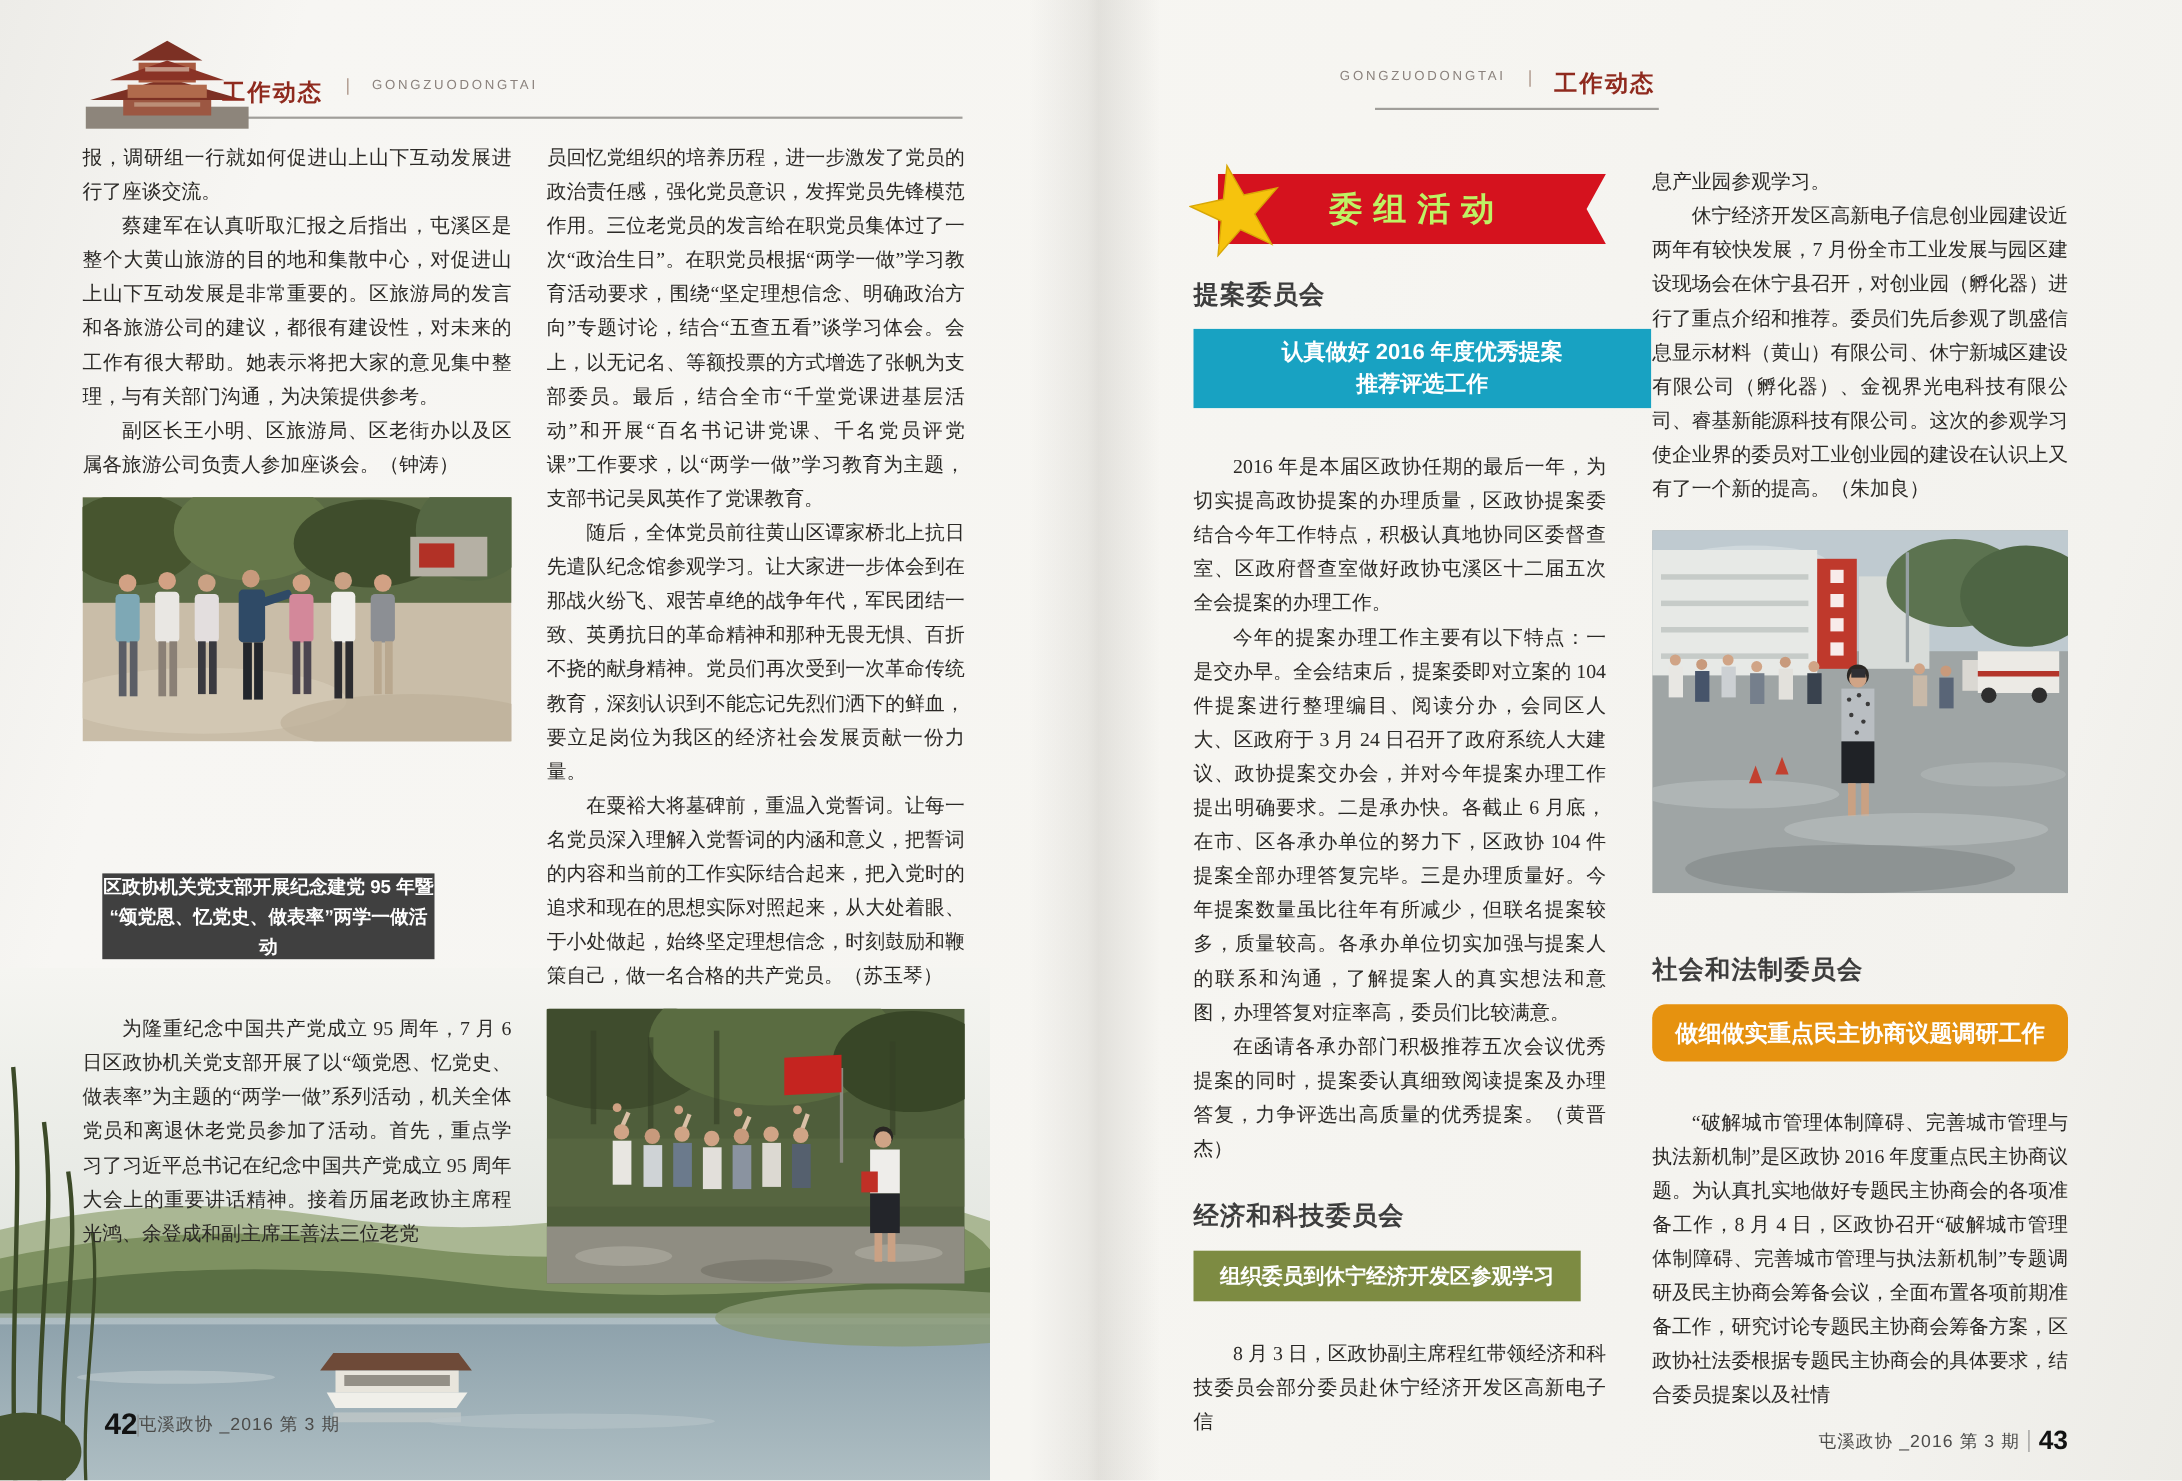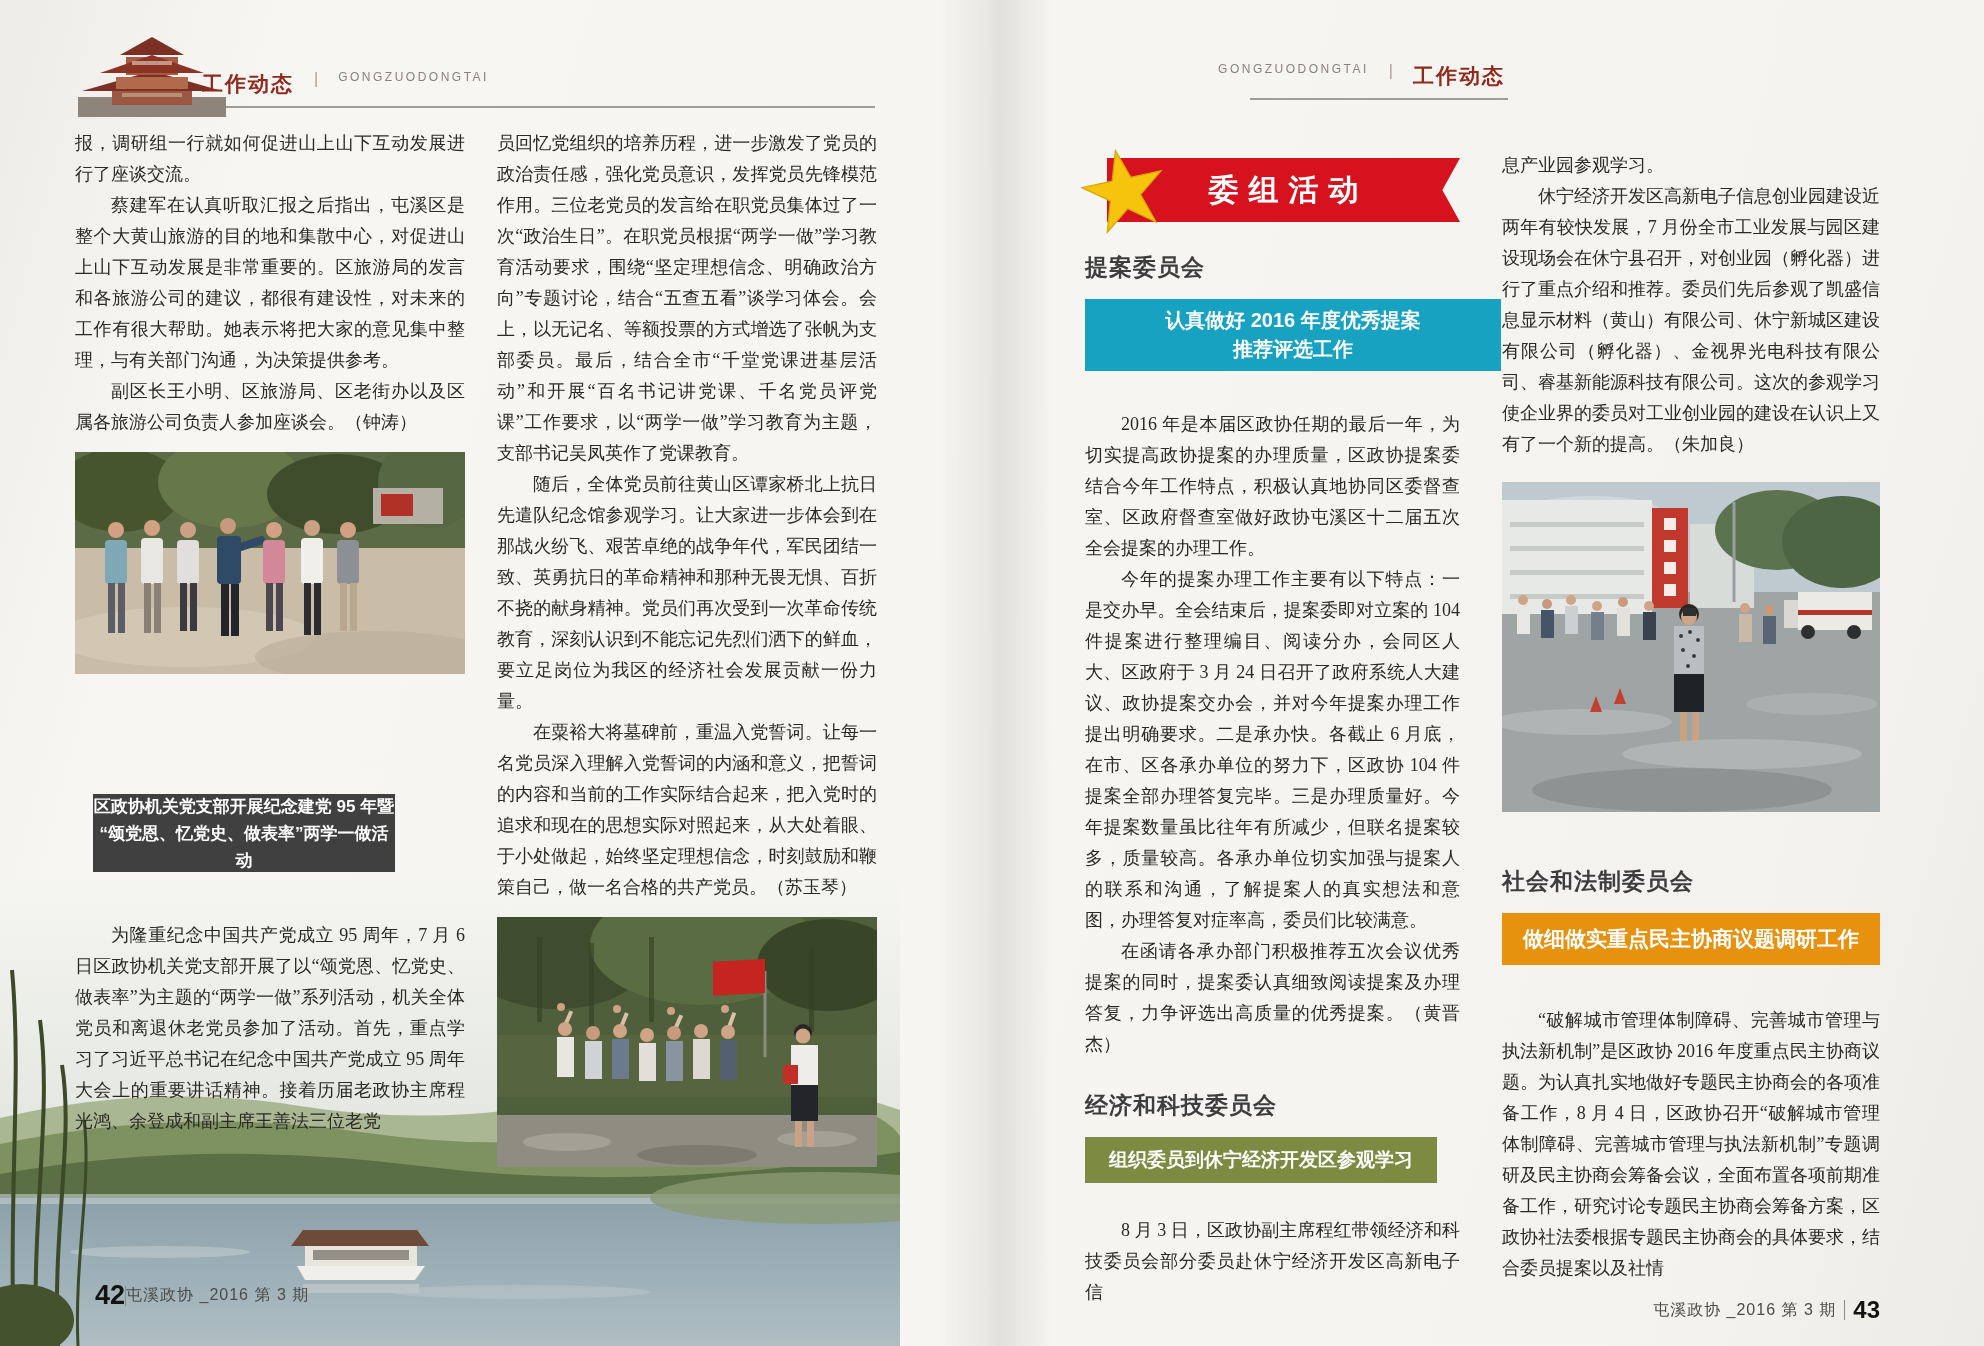--- a/index.html
+++ b/index.html
@@ -27,28 +27,28 @@
   .photo { display:block; }
   svg { display:block; }
 
   .committee-heading { font-family:"Liberation Sans",sans-serif; font-weight:bold; font-size:23px; color:#3d3d3d; letter-spacing:1px; }
 
   .banner { color:#fff; font-family:"Liberation Sans",sans-serif; font-weight:bold; text-align:center;
     display:flex; flex-direction:column; justify-content:center; }
   .b-crimson { background:#404040; height:78px; font-size:17px; line-height:27px; width:302px; margin-left:18px; }
   .b-blue   { background:#18a2c2; height:72px; font-size:20px; line-height:29px; }
   .b-green  { background:#7d8b42; height:46px; font-size:19px; }
-  .b-orange { background:#e6920f; height:52px; font-size:21px; }
+  .b-orange { background:#e6920f; height:52px; font-size:21px;border-radius:13px; }
 
   
   .ribbon-wrap { position:absolute; left:1085px; top:148px; width:375px; height:86px; z-index:2; }
   .ribbon { position:absolute; left:22px; top:10px; width:353px; height:64px; background:#d5121e;
     clip-path:polygon(0 0,100% 0,95% 50%,100% 100%,0 100%);
     display:flex; align-items:center; justify-content:center;
-    color:#ffffff; font-family:"Liberation Sans",sans-serif; font-weight:bold; font-size:30px; letter-spacing:10px; text-indent:10px; }
+    color:#bef264; font-family:"Liberation Sans",sans-serif; font-weight:bold; font-size:30px; letter-spacing:10px; text-indent:10px; }
   .star { position:absolute; left:-4px; top:0px; width:86px; height:86px; }
 
   
   .footer-left { position:absolute; left:95px; top:1280px; z-index:3; display:flex; align-items:center; gap:0; font-family:"Liberation Sans",sans-serif; }
   .footer-left .pn { font-size:27px; font-weight:bold; color:#121212; }
   .footer-left .sep, .footer-right .sep { width:1px; height:20px; background:#8a8a88; display:inline-block; }
   .footer-left .jn { font-size:16px; color:#4c4c4a; letter-spacing:1px; }
   .footer-right { position:absolute; left:1502px; top:1296px; width:378px; z-index:3; display:flex; justify-content:flex-end; align-items:center; gap:8px; font-family:"Liberation Sans",sans-serif; }
   .footer-right .jn { font-size:16px; color:#4c4c4a; letter-spacing:1px; }
   .footer-right .pn { font-size:24px; font-weight:bold; color:#121212; }

